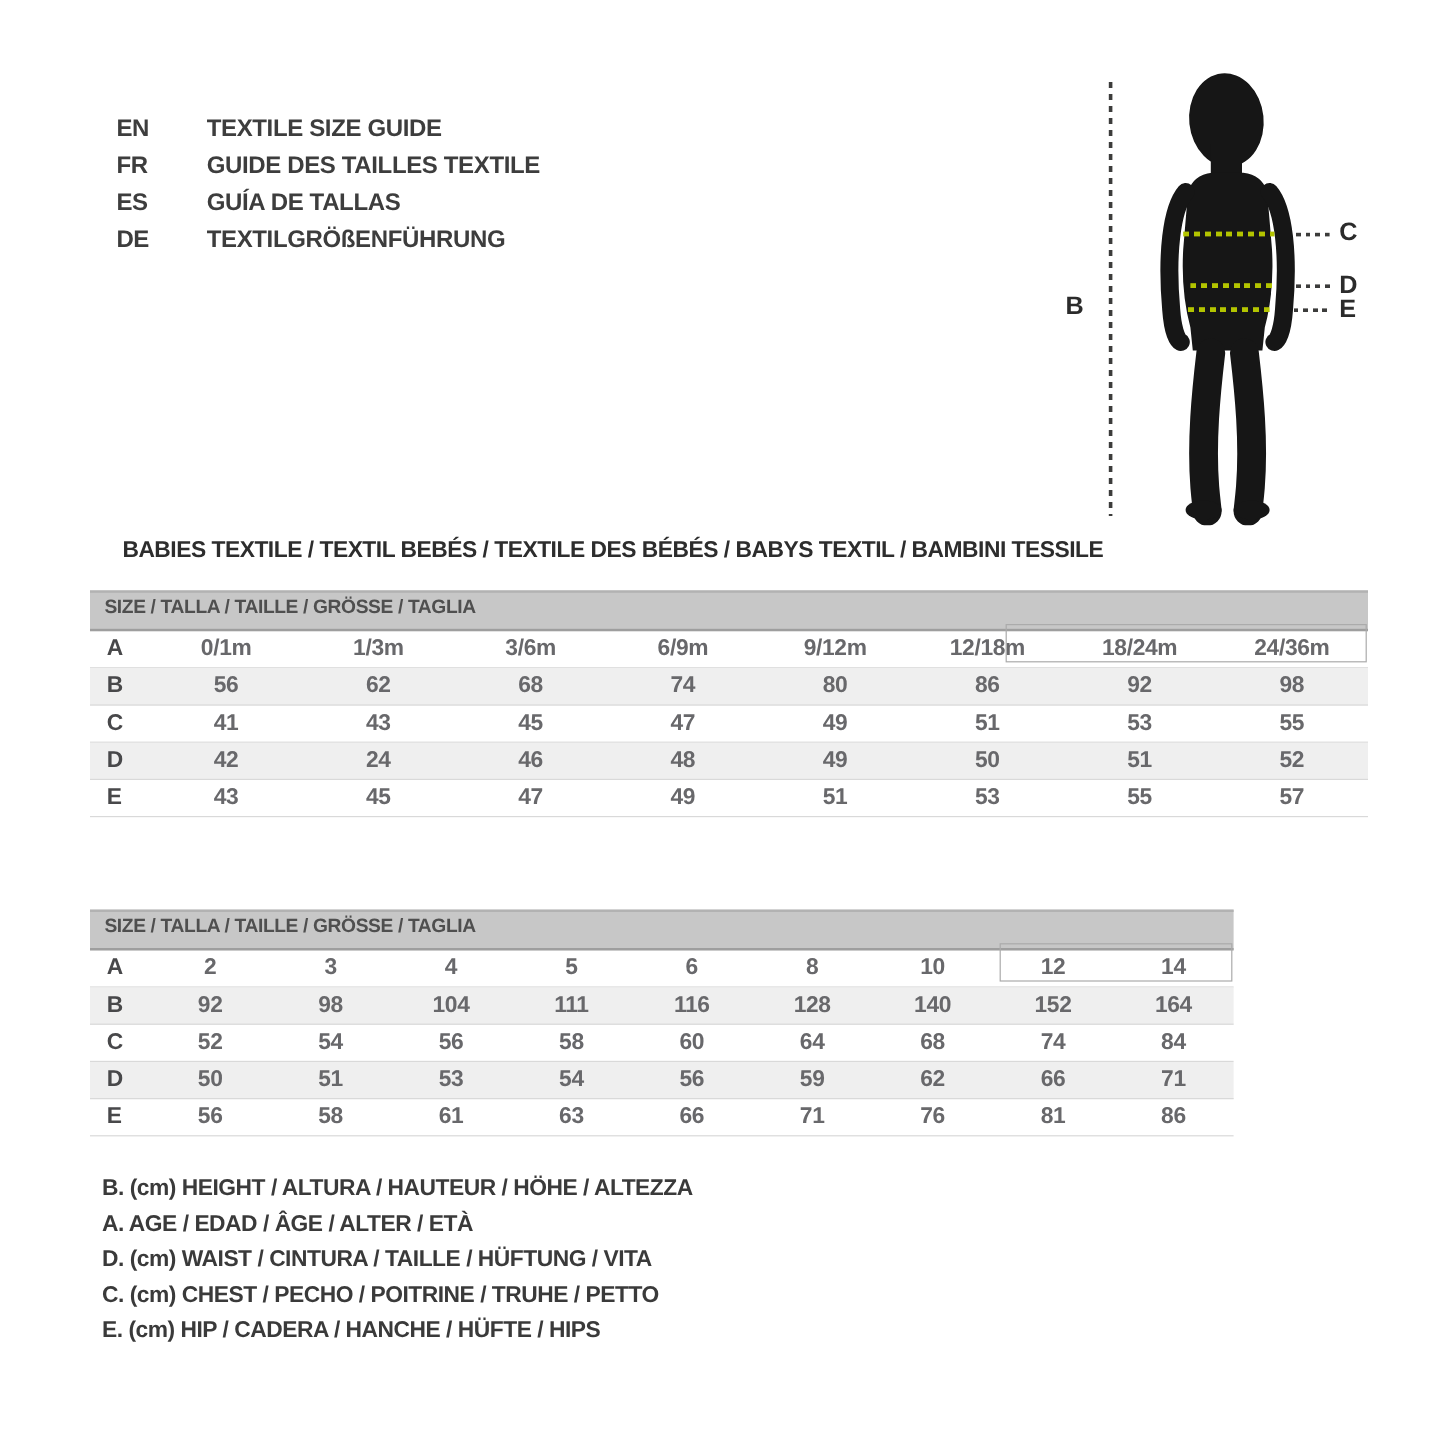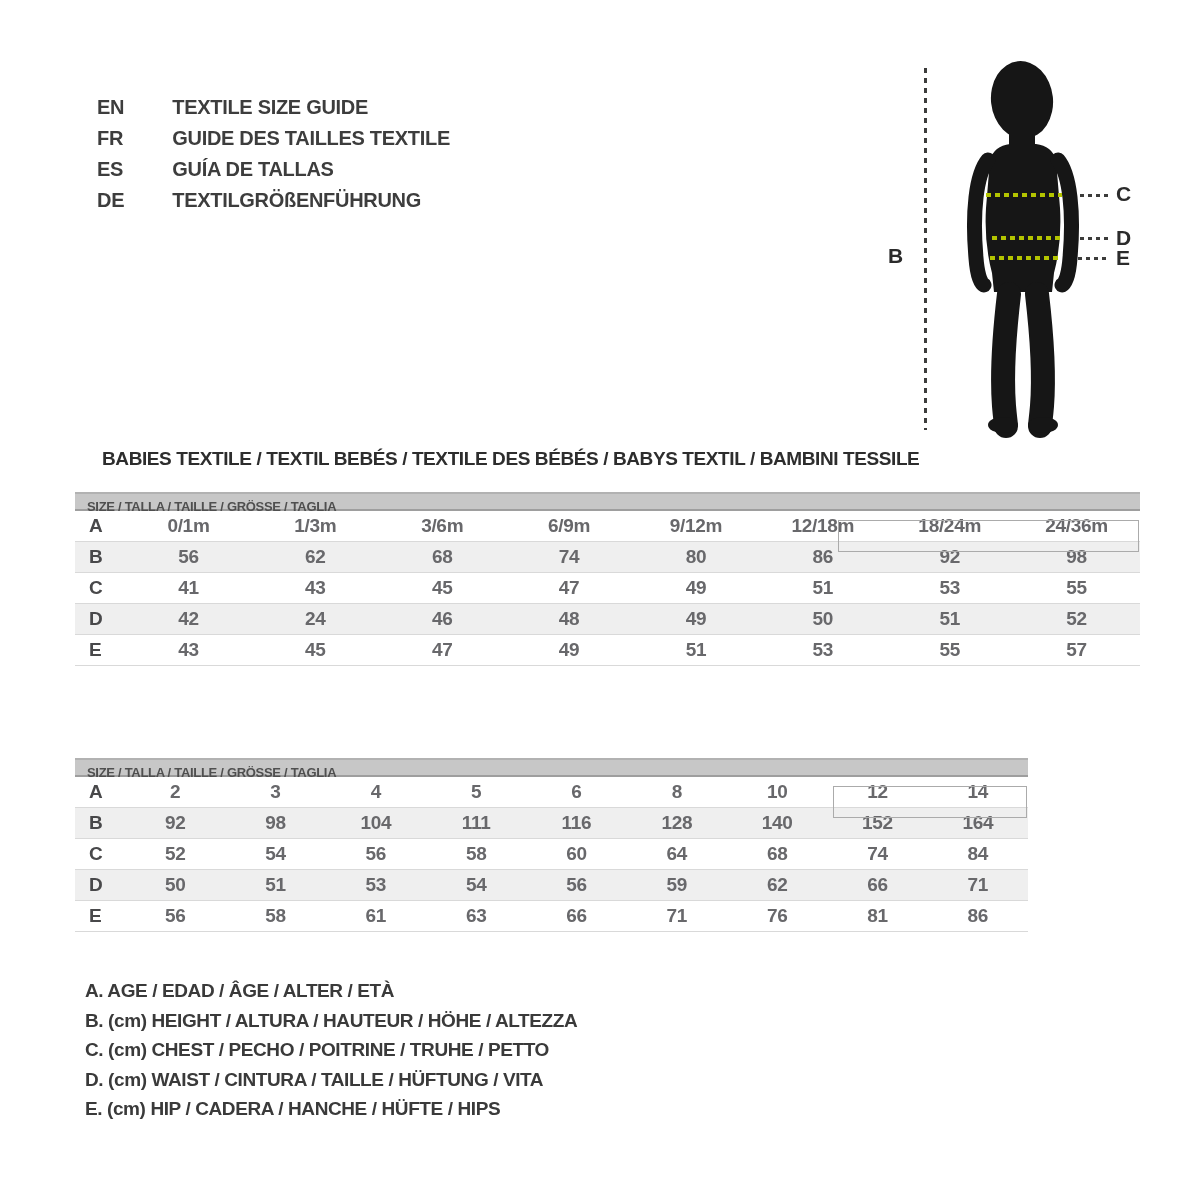--- a/index.html
+++ b/index.html
@@ -23,23 +23,23 @@
             background:repeating-linear-gradient(to right,#b3c400 0 5px,transparent 5px 9px); }
   .fig-label { position:absolute; font-size:21px; font-weight:bold; color:#2b2b2b; }
   .silhouette { position:absolute; left:950px; top:58px; }
 
   
   .heading { position:absolute; left:86px; font-size:19px; font-weight:bold;
              color:#2d2d2d; letter-spacing:-0.4px; white-space:nowrap;margin-left:16px; }
 
   
   .table { position:absolute; left:75px; background:#fff; }
-  .thead { height:19px; box-sizing:border-box; background:#c7c7c7;
+  .thead { height:34px; box-sizing:border-box; background:#c7c7c7;
            border-top:2px solid #b2b2b2; border-bottom:2px solid #9e9e9e;
-           font-size:13px; font-weight:bold; line-height:25px; color:#4f4f4f;
+           font-size:16px; font-weight:bold; line-height:25px; color:#4f4f4f;
            padding-left:12px; letter-spacing:-0.3px; }
   .trow { height:31px; box-sizing:border-box; border-bottom:1px solid #d9d9d9;
           display:grid; align-items:center; font-size:19px; }
   .babies .trow { grid-template-columns:50px repeat(8,1fr); }
   .children .trow { grid-template-columns:50px repeat(9,1fr); }
   .trow.stripe { background:#efefef; }
   .rlabel { padding-left:14px; color:#48484a; font-weight:bold; }
   .cell { text-align:center; color:#68686b; font-weight:bold; letter-spacing:-0.3px; }
   .sel-box { position:absolute; border:1px solid #ababab; box-sizing:border-box;
              background:transparent; }
@@ -222,20 +222,20 @@
           <span class="cell">71</span>
           <span class="cell">76</span>
           <span class="cell">81</span>
           <span class="cell">86</span>
         </div>
       </div>
     <div class="sel-box" style="left:758px; top:28px; width:194px; height:32px;"></div>
   </div>
 
   <div class="legend">
+    <div>B. (cm) HEIGHT / ALTURA / HAUTEUR / HÖHE / ALTEZZA</div>
     <div>A. AGE / EDAD / ÂGE / ALTER / ETÀ</div>
-    <div>B. (cm) HEIGHT / ALTURA / HAUTEUR / HÖHE / ALTEZZA</div>
+    <div>D. (cm) WAIST / CINTURA / TAILLE / HÜFTUNG / VITA</div>
     <div>C. (cm) CHEST / PECHO / POITRINE / TRUHE / PETTO</div>
-    <div>D. (cm) WAIST / CINTURA / TAILLE / HÜFTUNG / VITA</div>
     <div>E. (cm) HIP / CADERA / HANCHE / HÜFTE / HIPS</div>
   </div>
 
 </div>
 
 </body></html>

